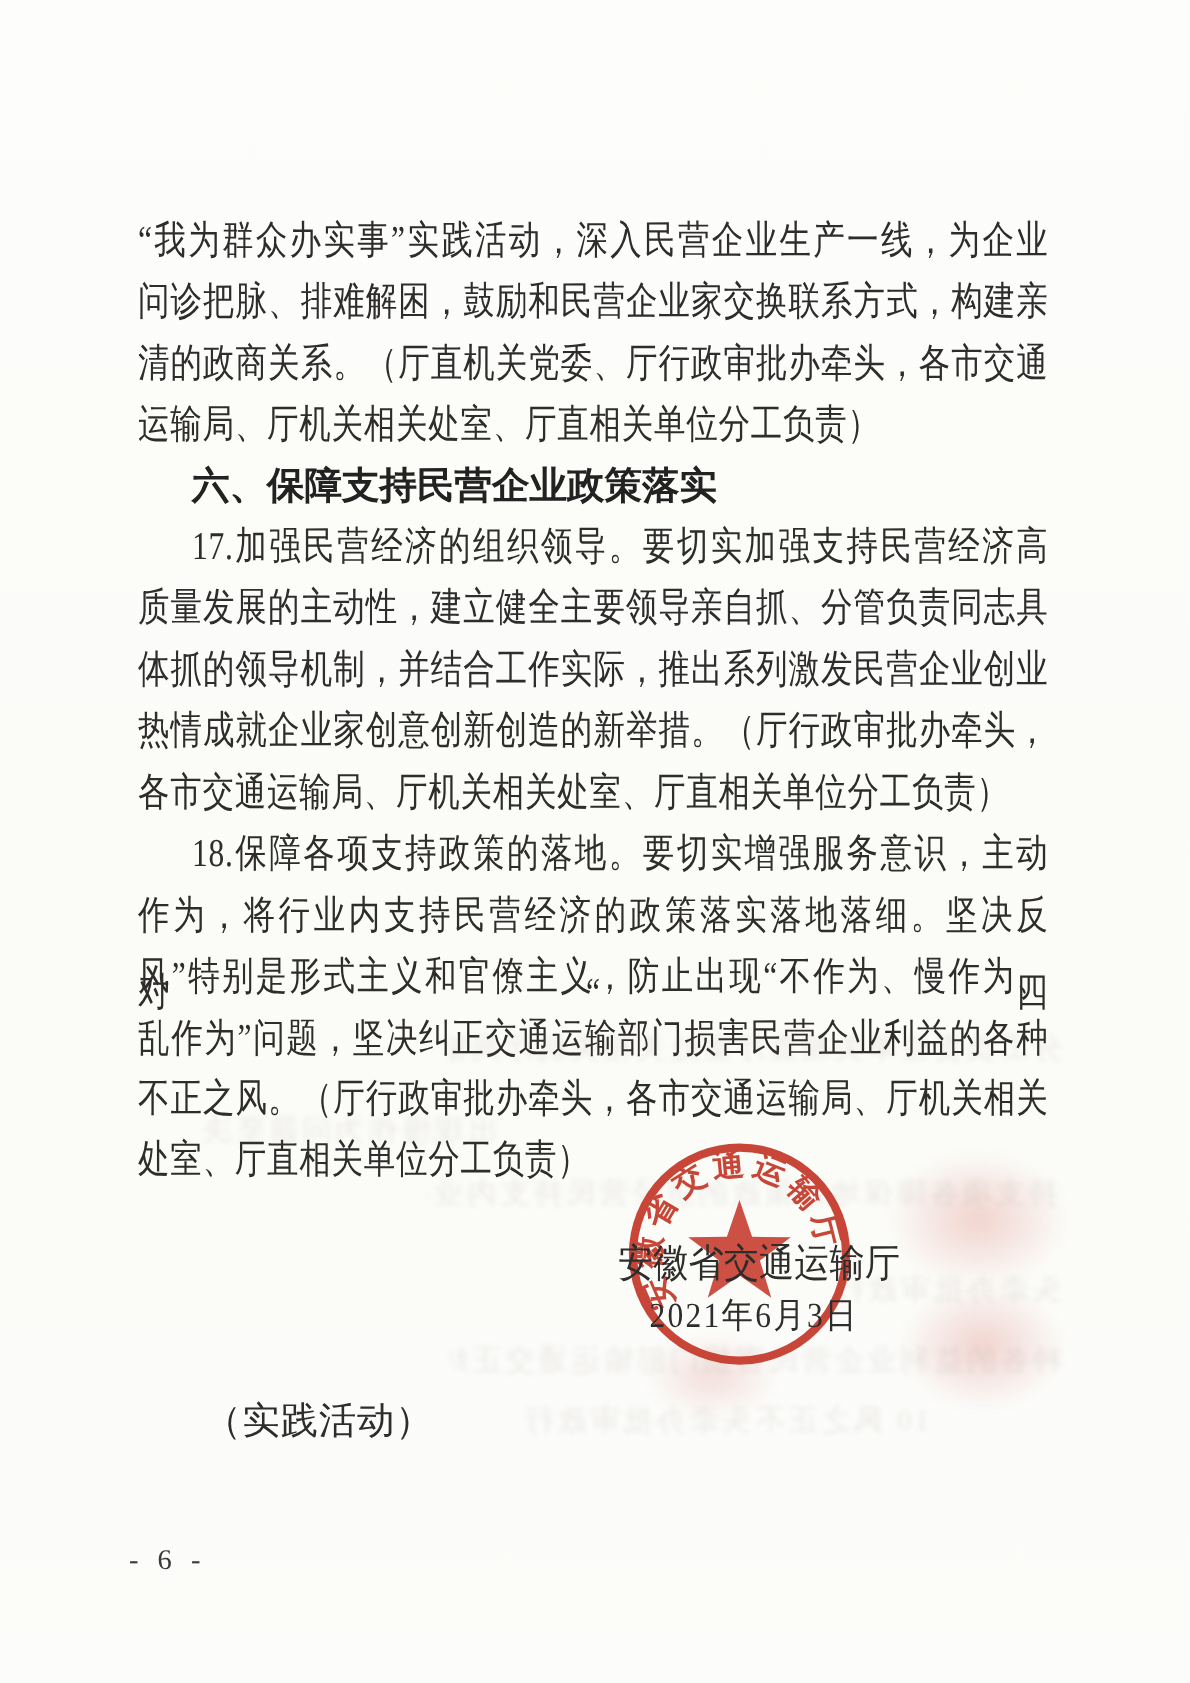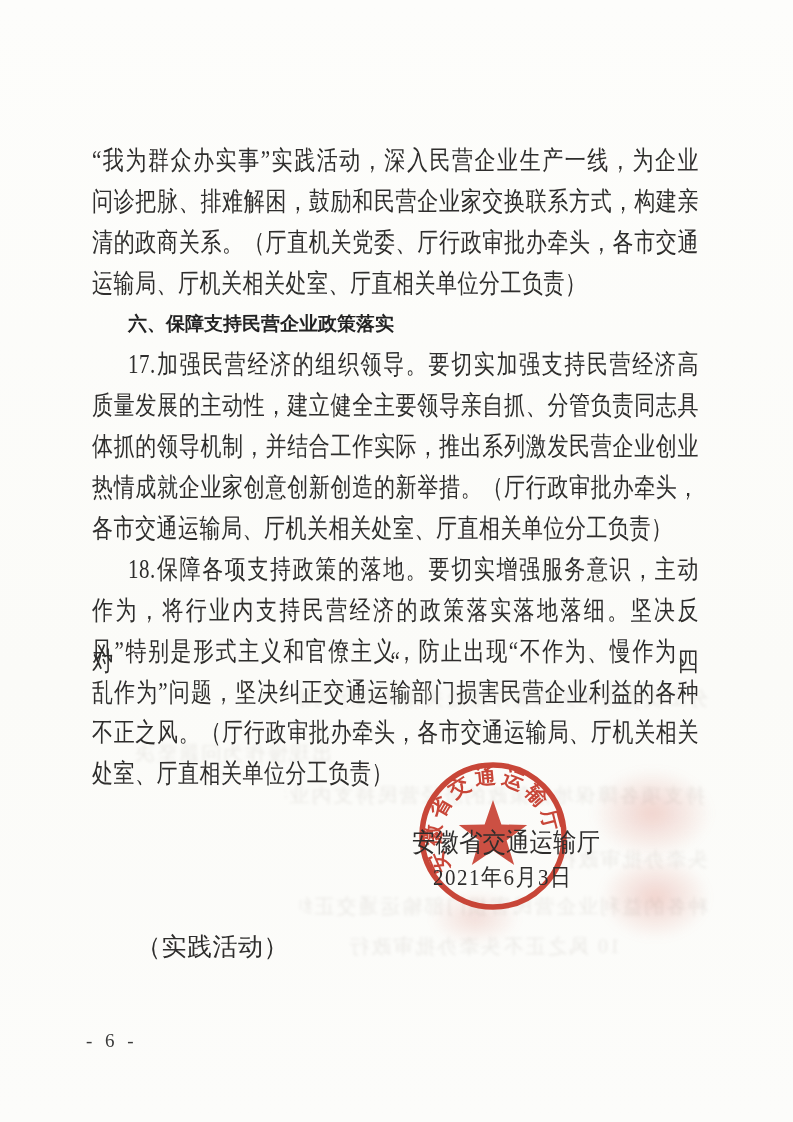--- a/index.html
+++ b/index.html
@@ -17,22 +17,22 @@
   .line{
     height:40.9px;line-height:40.9px;font-size:21px;
     text-align:justify;letter-spacing:0.5px;
     transform:scaleY(1.25);transform-origin:50% 50%;
     white-space:nowrap;
   }
   .line.just{text-align-last:justify;white-space:normal;}
   .line.nojust{text-align-last:left;}
   .line.indent{padding-left:36px;}
   .line.heading{
-    font-family:Liberation Serif, serif;
-    font-weight:700;font-size:19px;letter-spacing:0;
+    font-family:Liberation Sans, sans-serif;
+    font-weight:700;font-size:25px;letter-spacing:0;
     transform:none;color:#222;
   }
   
   .sig-org{
     position:absolute;left:412px;top:826px;
     font-size:23.5px;color:#2e2d2c;letter-spacing:0;
     transform:scaleY(1.1);transform-origin:50% 50%;
     white-space:nowrap;z-index:3;
   }
   .sig-date{

